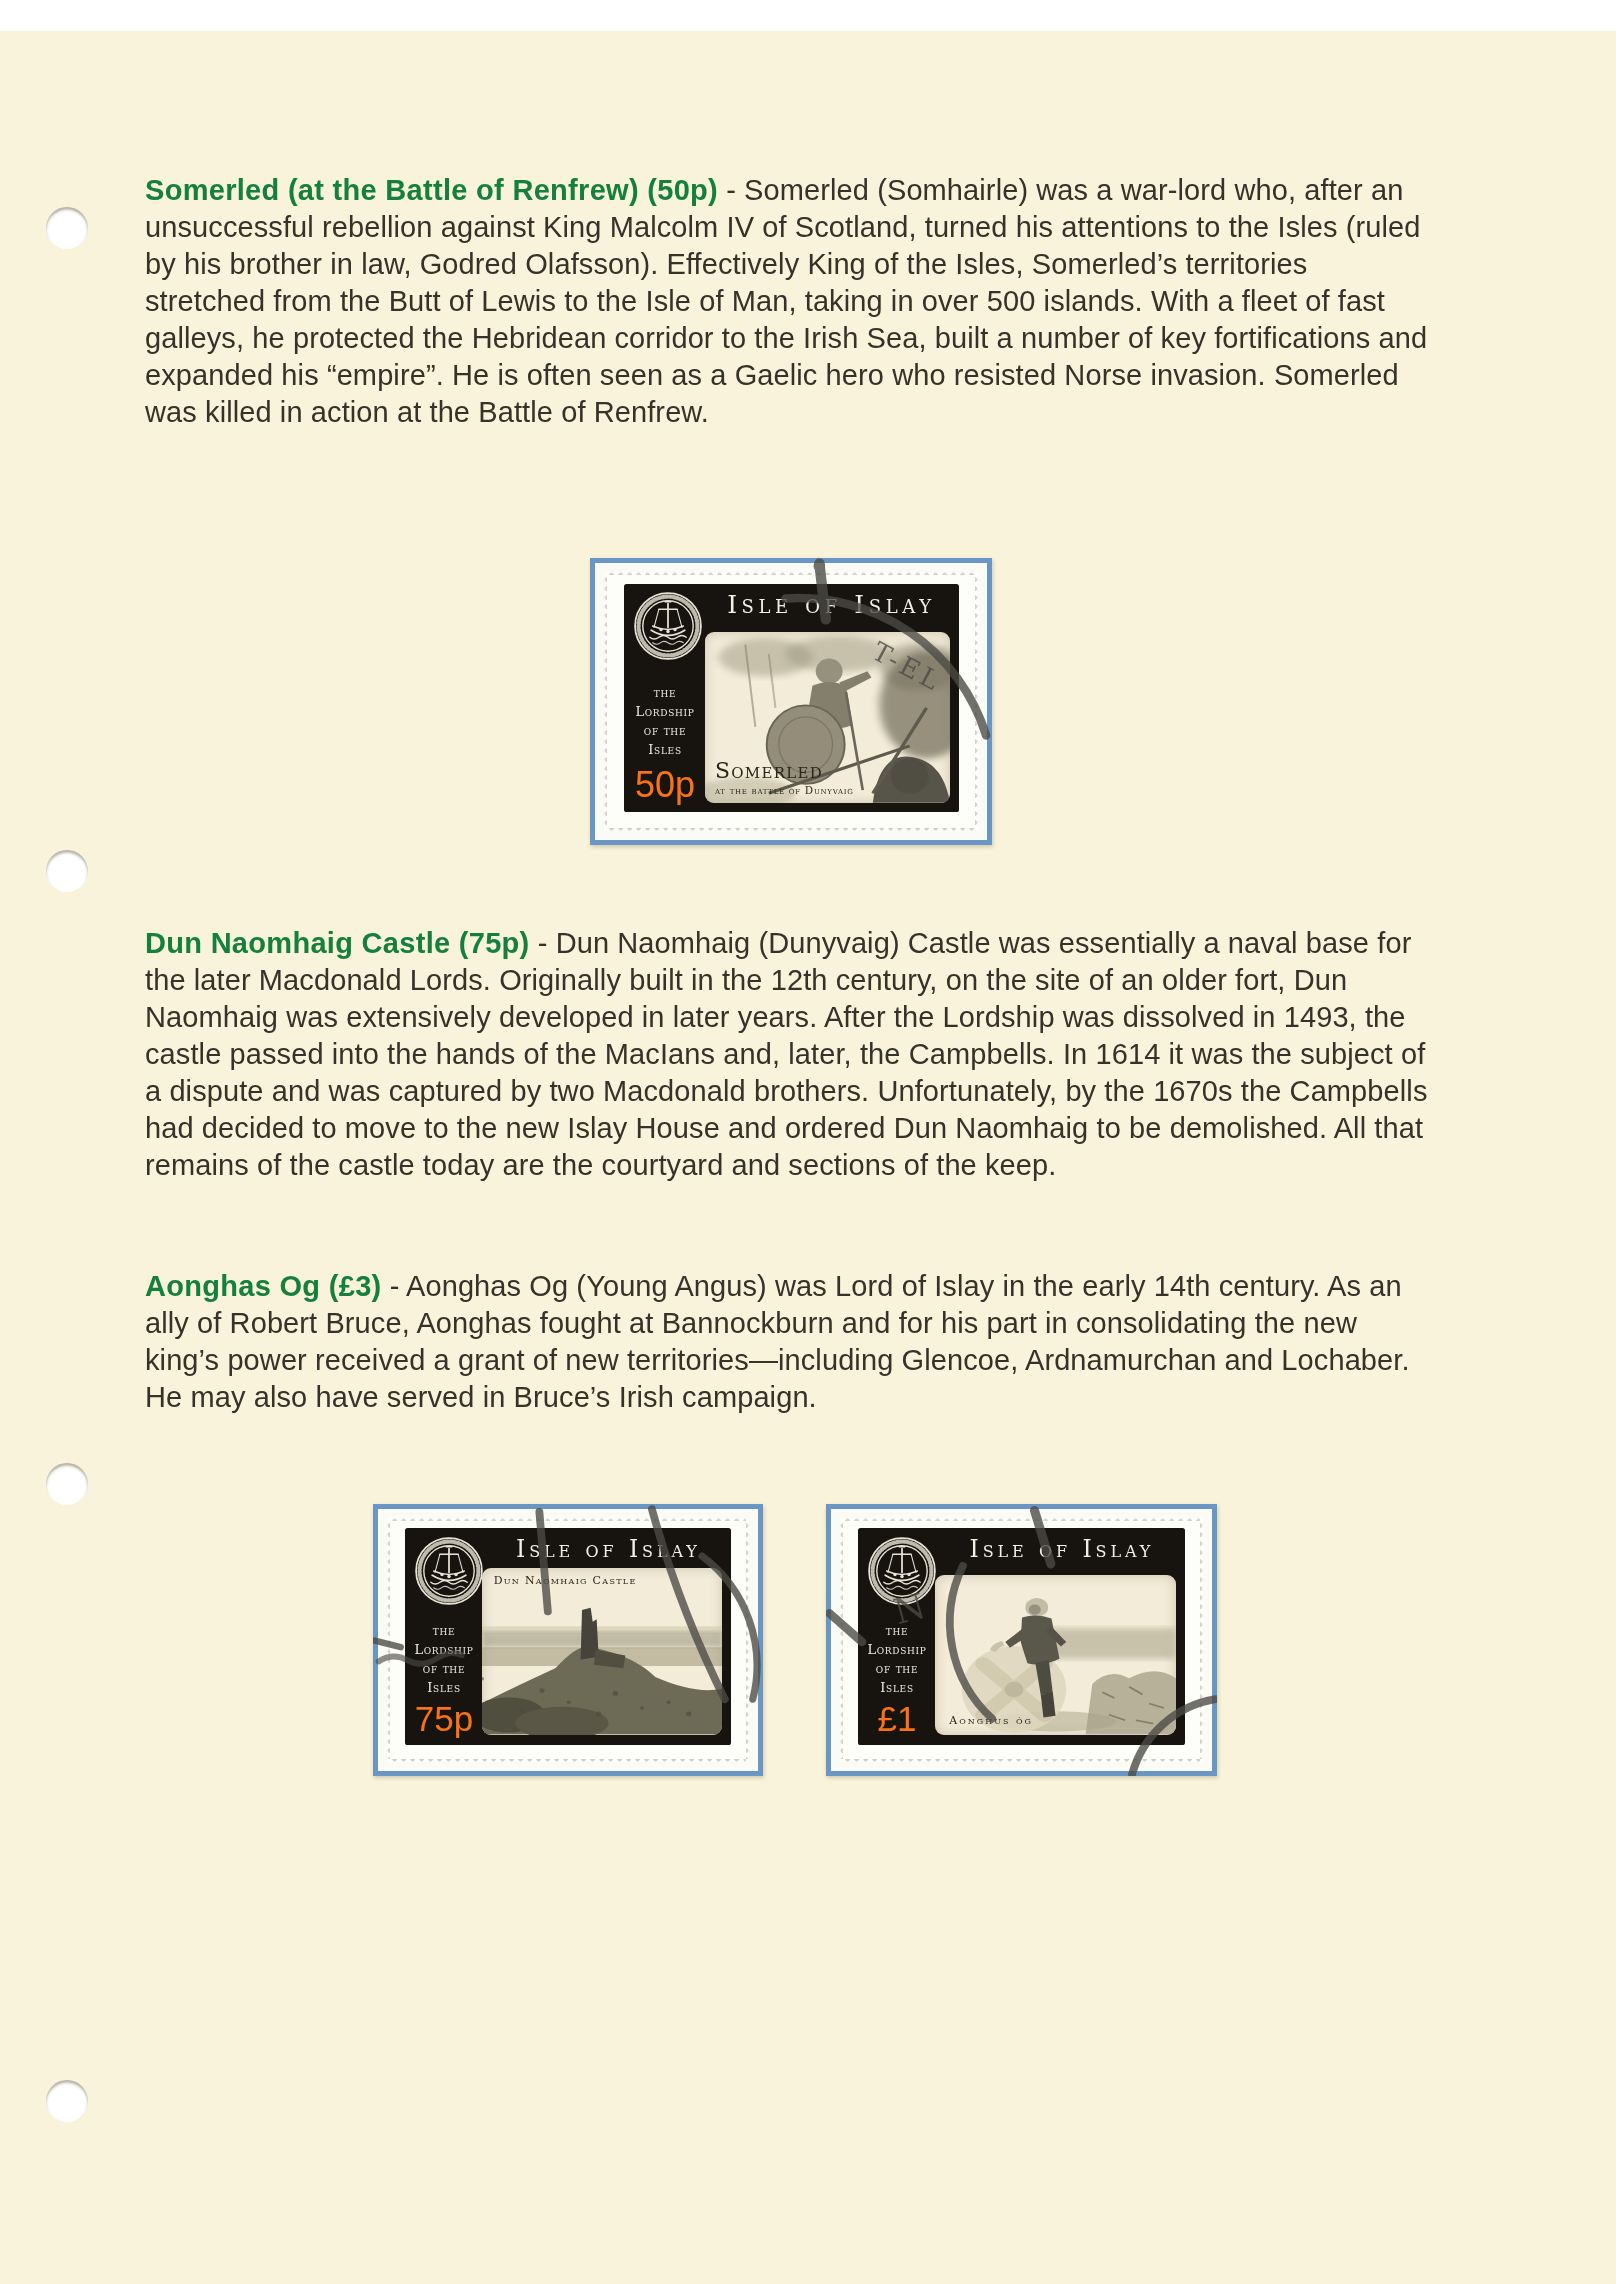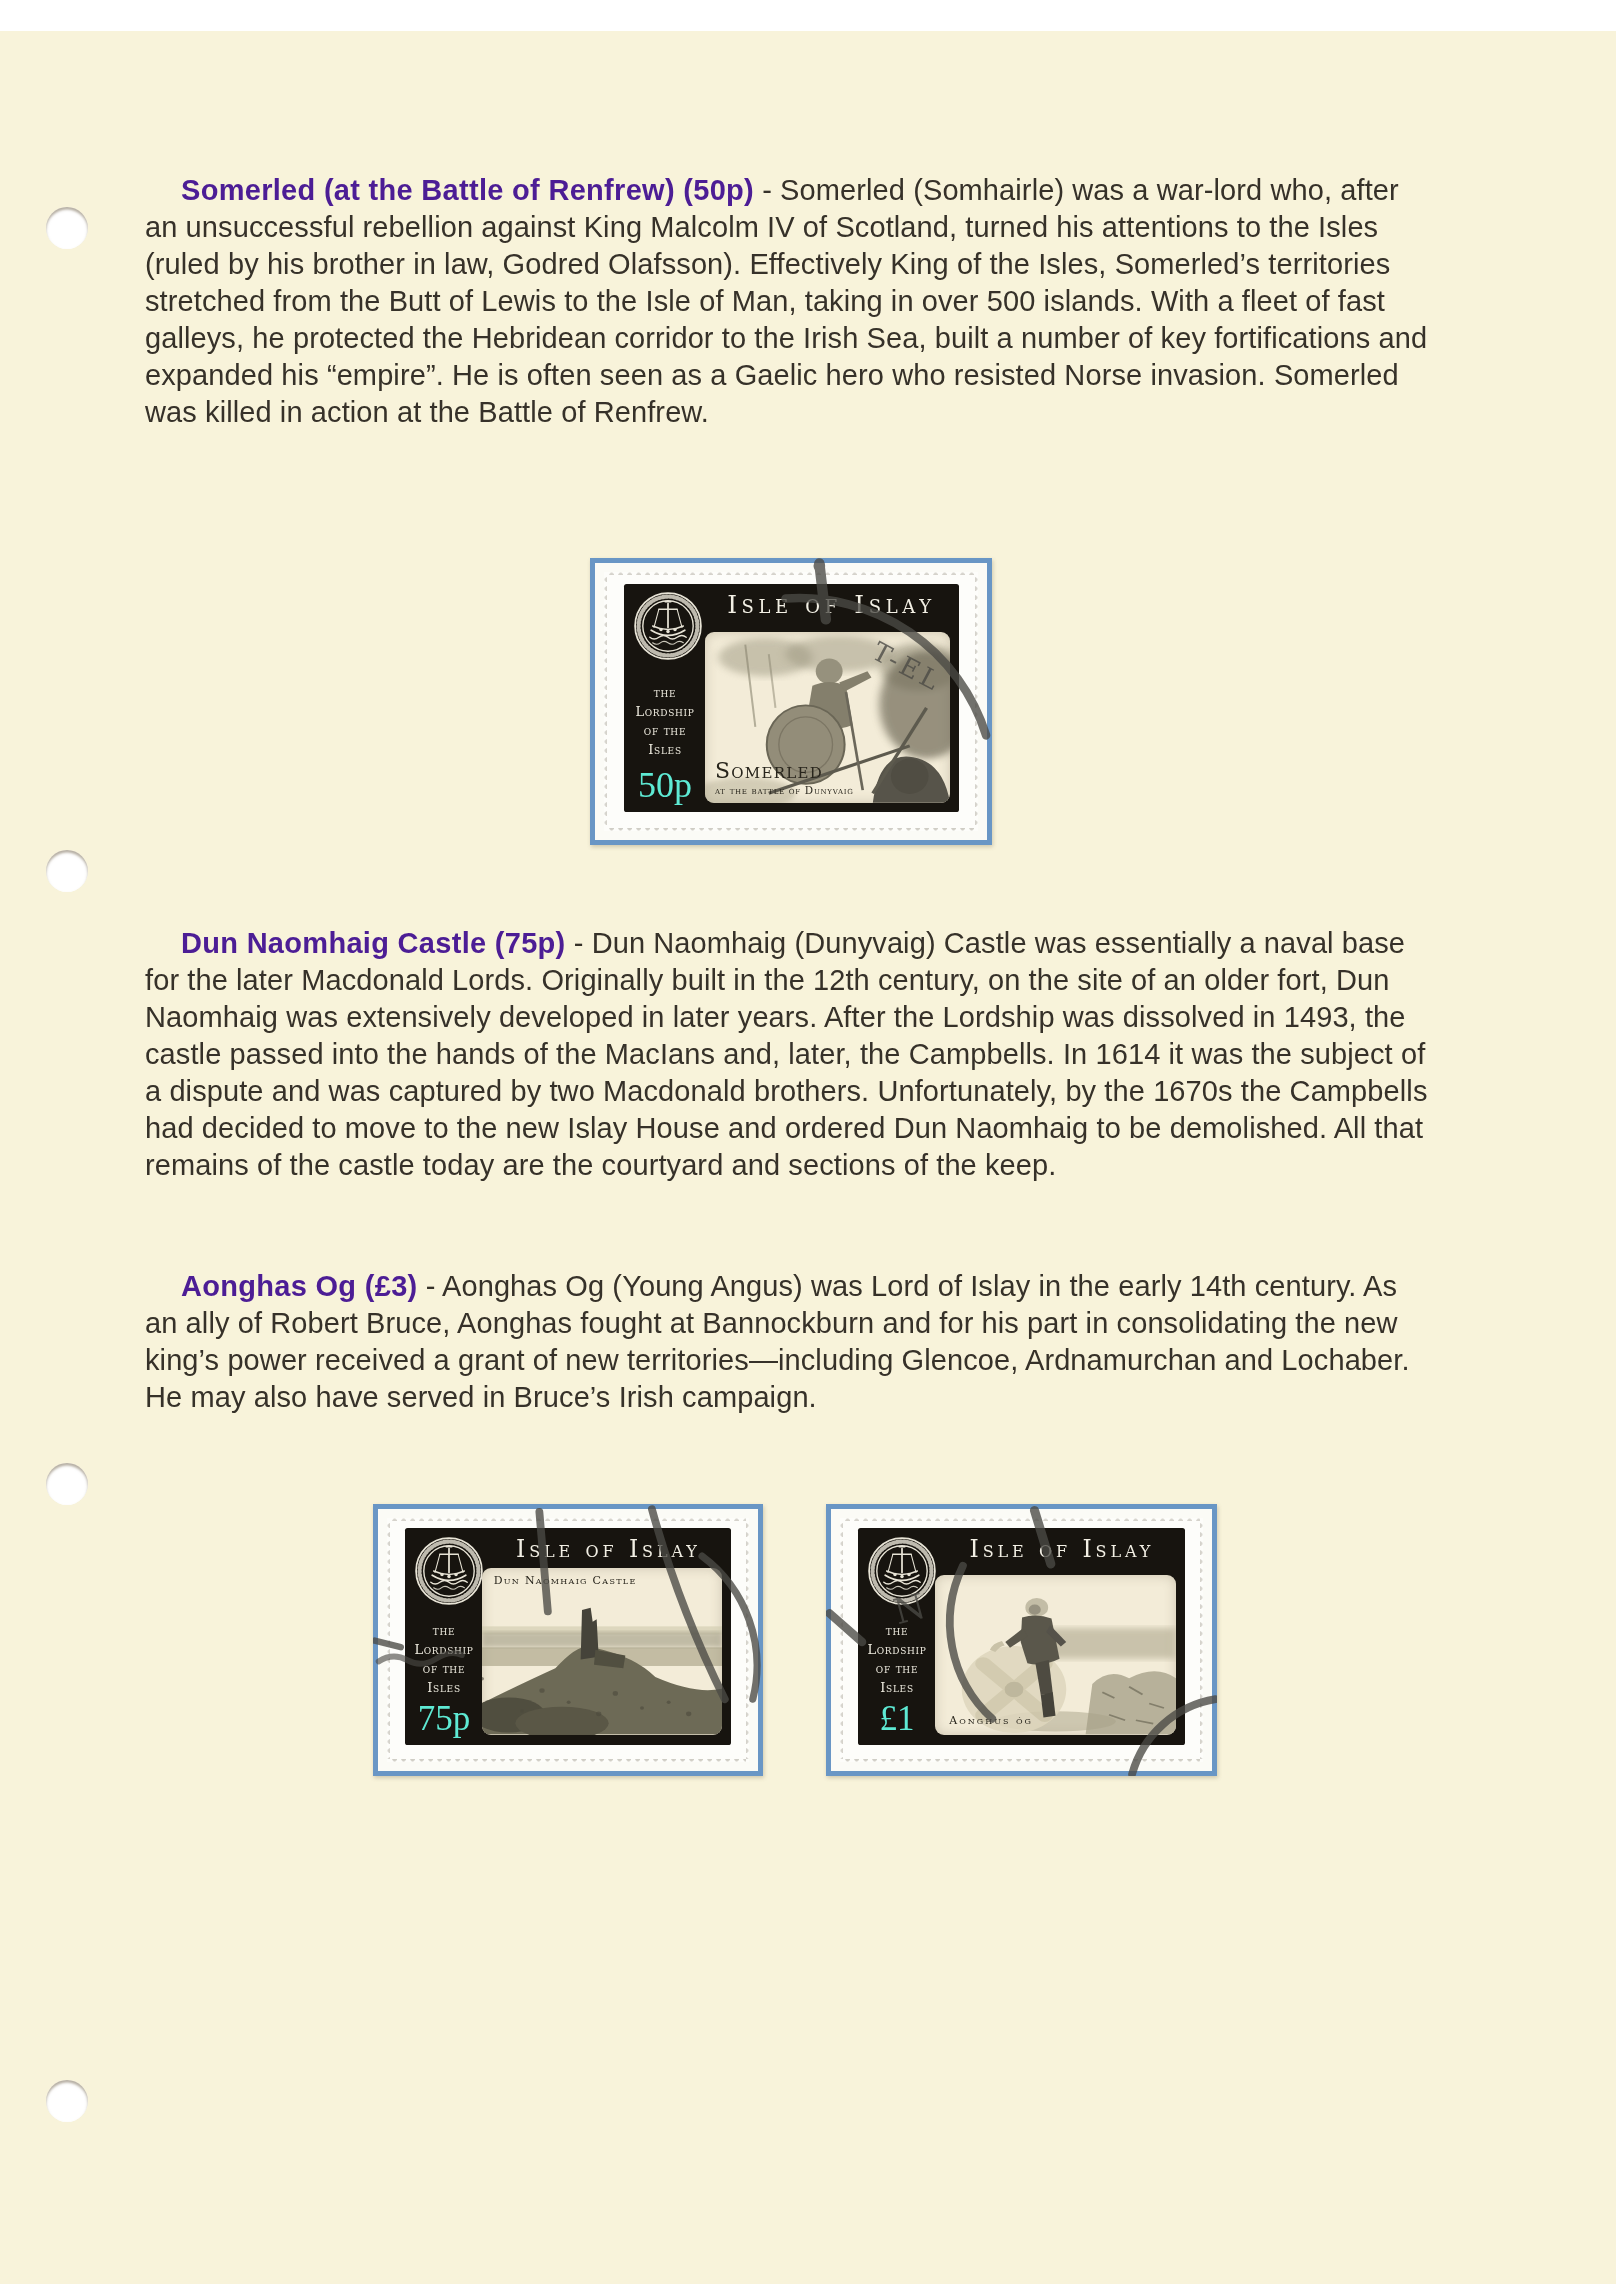--- a/index.html
+++ b/index.html
@@ -3,21 +3,21 @@
 <meta charset="utf-8">
 <style>
   html,body{margin:0;padding:0;background:#ffffff;}
   .screen{position:relative;width:1616px;height:2284px;background:#ffffff;overflow:hidden;
           font-family:"Liberation Sans",sans-serif;}
   .page{position:absolute;left:0;top:31px;width:1616px;height:2253px;background:#f8f3da;}
   .hole{position:absolute;width:42px;height:42px;left:46px;border-radius:50%;background:#ffffff;
         box-shadow:inset 0 2.6px 2.6px rgba(120,108,85,.55), inset 0 -0.7px 1.3px rgba(255,255,255,.9);}
   .para{position:absolute;left:145px;width:1287px;font-size:29px;line-height:37px;color:#363129;
         letter-spacing:0.1px;margin:0;}
-  .para b{color:#4c1d95;letter-spacing:0.3px;margin-left:36px;}
+  .para b{color:#15803d;letter-spacing:0.3px;}
   
   .stamp{position:absolute;}
   .mount{position:absolute;inset:0;border:5.2px solid #6996c5;background:#fbfbf6;
          box-shadow:0.7px 2px 3.9px rgba(120,105,75,.30);}
   .paper{position:absolute;inset:9px;background:#fdfdfa;}
   .pf{position:absolute;pointer-events:none;}
   .pt{top:-3.3px;left:2.6px;right:2.6px;height:5.9px;
       background:radial-gradient(circle 2.6px at 4.6px 5.9px, rgba(120,112,95,.30) 0 2px, transparent 2.6px);
       background-size:9px 5.9px;background-repeat:repeat-x;}
   .pb{bottom:-3.3px;left:2.6px;right:2.6px;height:5.9px;
@@ -35,21 +35,21 @@
   .seal{position:absolute;left:9px;top:7.8px;width:70px;height:70px;}
   .title{position:absolute;left:86px;right:5.2px;top:6.5px;text-align:center;
          font-family:"DejaVu Serif",serif;color:#f2efe4;letter-spacing:4.6px;font-size:25px;
          font-variant:small-caps;}
   .s2 .title,.s3 .title{font-size:23.5px;letter-spacing:3.9px;}
   .side{position:absolute;left:0;width:83px;top:99px;text-align:center;white-space:pre-line;
         font-family:"DejaVu Serif",serif;font-size:13px;line-height:19px;color:#eeebdf;
         font-variant:small-caps;letter-spacing:0.7px;}
   .s2 .side,.s3 .side{top:93px;width:78px;}
   .denom{position:absolute;left:0;bottom:5.2px;width:83px;text-align:center;
-         font-family:Liberation Serif, serif;font-size:36px;color:#5eead4;margin-top:20px;}
+         font-family:Liberation Sans, sans-serif;font-size:36px;color:#f97316;margin-top:20px;}
   .s2 .denom,.s3 .denom{width:78px;bottom:6.5px;font-size:35px;}
   .photo{position:absolute;border-radius:9px;background:#f3ecd8;overflow:hidden;
          box-shadow:inset 0 0 11.7px rgba(90,80,60,.25);}
   .s1 .photo{left:81px;top:48px;right:9px;bottom:9px;}
   .s2 .photo{left:77px;top:40px;right:9px;bottom:10.4px;}
   .s3 .photo{left:77px;top:47px;right:9px;bottom:10.4px;}
   .photo svg{position:absolute;inset:0;width:100%;height:100%;}
   .caption{position:absolute;font-family:"DejaVu Serif",serif;color:#28251c;}
   .s1 .caption{left:10.4px;bottom:6.5px;}
   .cap1{font-size:22px;letter-spacing:1.3px;font-variant:small-caps;}

